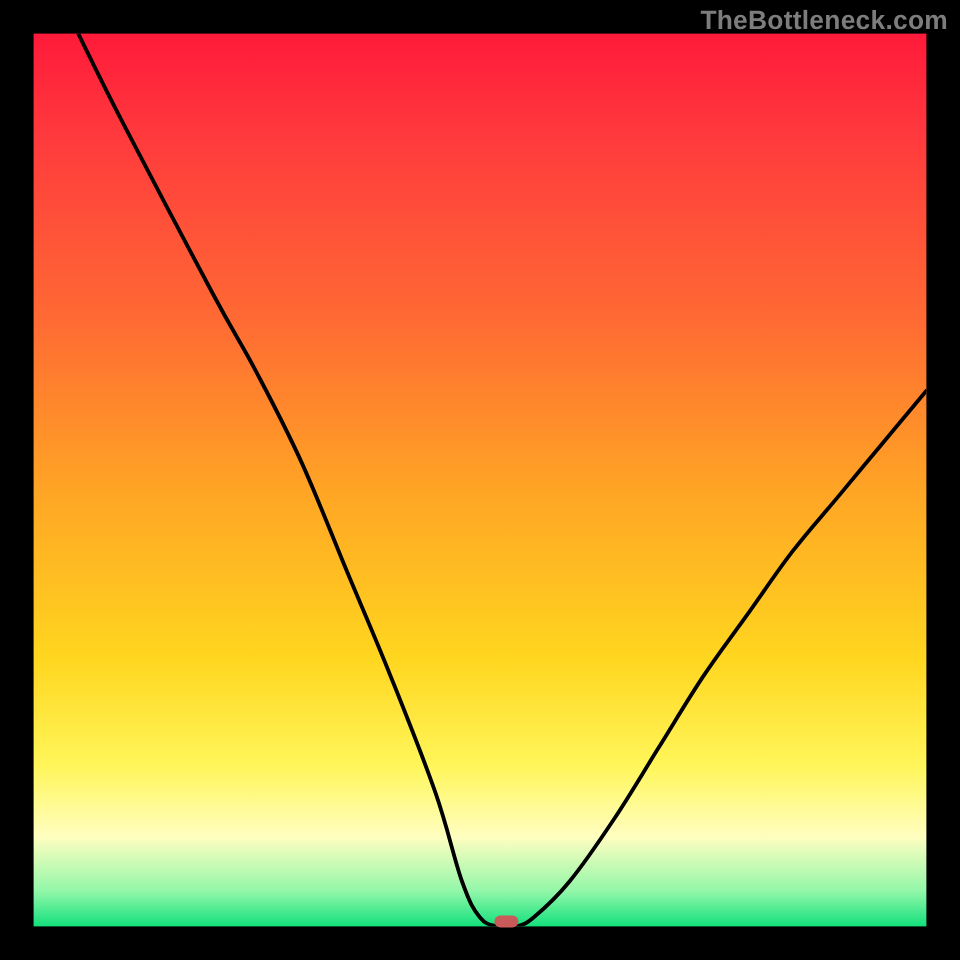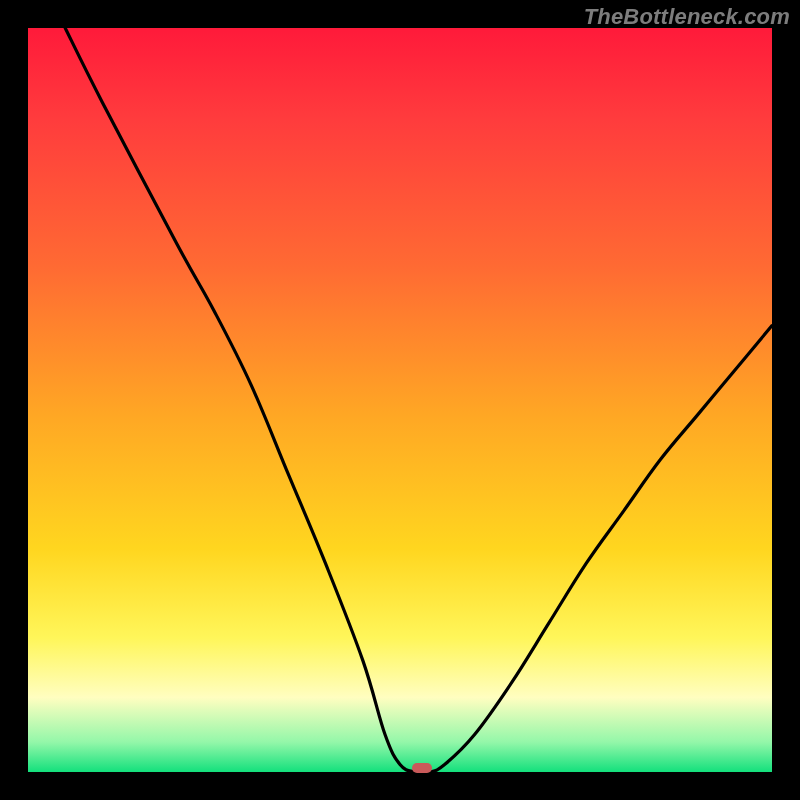--- a/index.html
+++ b/index.html
@@ -39,21 +39,20 @@
   }
   .attribution {
     position: absolute;
     top: 4px;
     right: 10px;
     color: #7d7d7d;
     font-size: 22px;
     font-weight: 600;
     letter-spacing: 0.2px;
     user-select: none;
-    font-style: italic;
   }
   svg.curve {
     position: absolute;
     left: 0;
     top: 0;
     width: 744px;
     height: 744px;
   }
   .marker {
     position: absolute;

